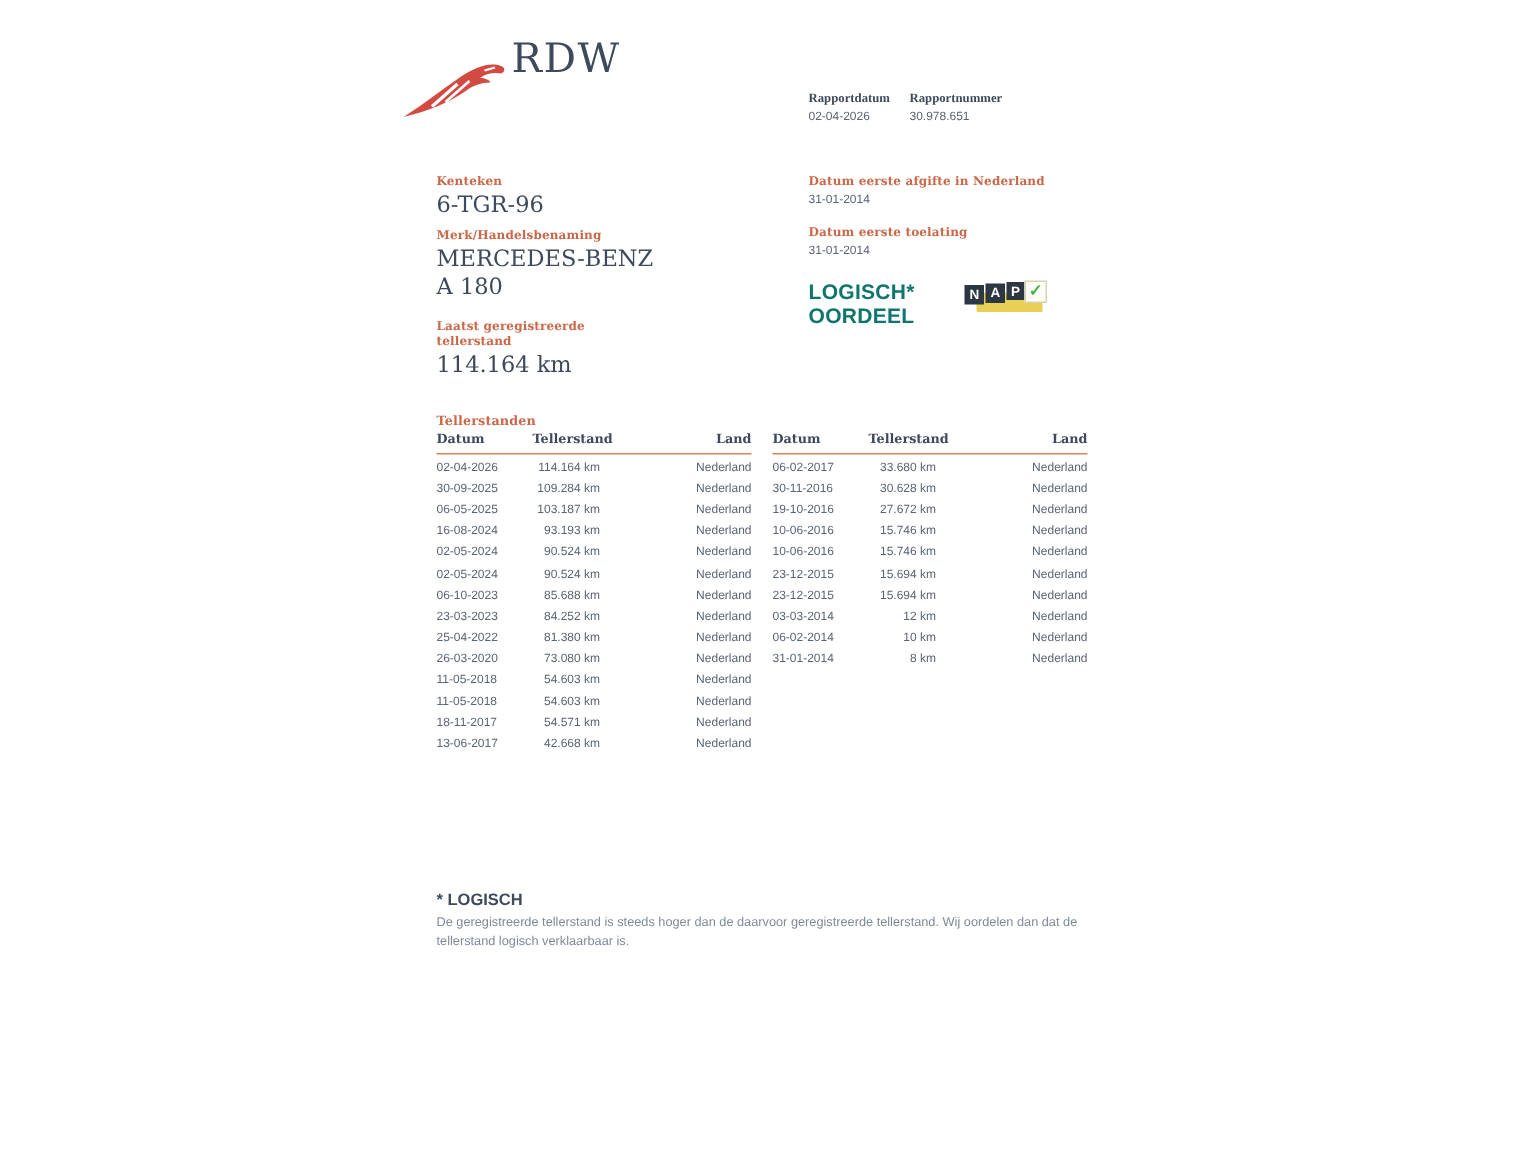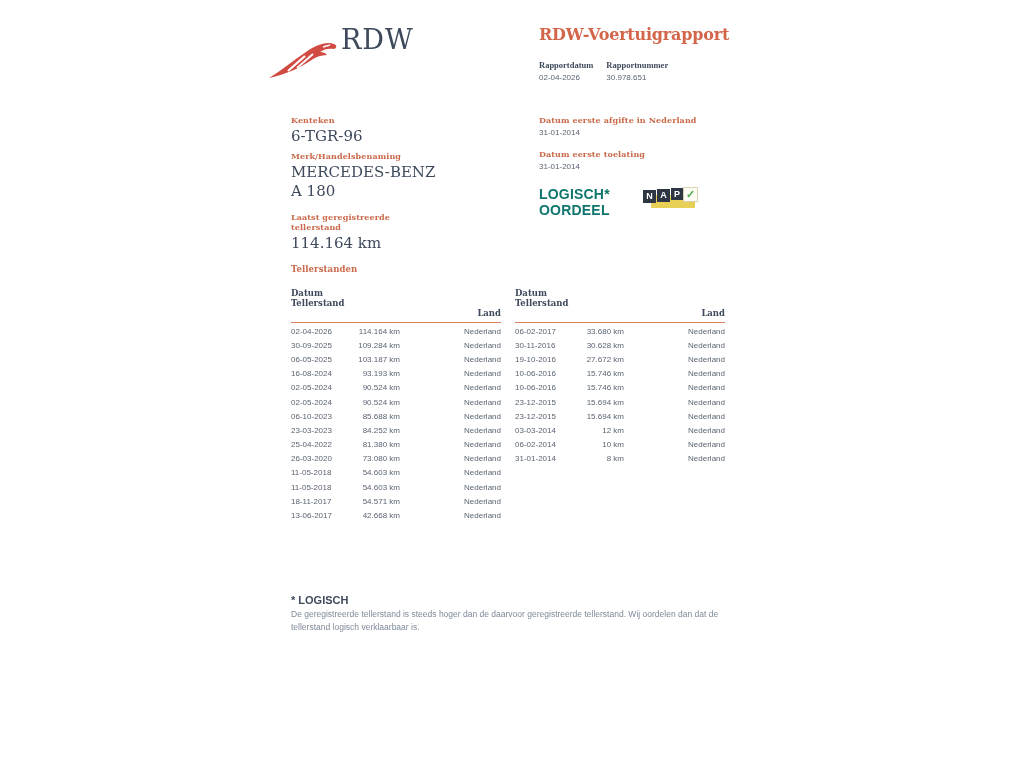--- a/index.html
+++ b/index.html
@@ -47,27 +47,27 @@
   }
   .nap-n { left:0; top:5px; }
   .nap-a { left:14px; top:4px; }
   .nap-p { left:28px; top:3px; width:12px; height:12px; line-height:12px; }
   .nap-check {
     position:absolute; left:40px; top:2px; width:13px; height:13px; background:#fdfdf6;
     border:1px solid #d8d2b0; color:#4caf50; font-weight:bold; font-size:11px;
     text-align:center; line-height:12px;
   }
   
-  .section-title { position:absolute; left:291px; top:264px; font-size:8.5px; }
+  .section-title { position:absolute; left:291px; top:276px; font-size:8.5px; }
   .mtable { position:absolute; top:288px; width:210px; font-size:8px; color:#5a6472; }
   .mtable.left { left:291px; }
   .mtable.right { left:515px; }
   .thead {
     display:flex; font-family:"DejaVu Serif", serif; font-weight:bold; font-size:8.5px;
-    color:#3e4a5c; padding-bottom:4px; border-bottom:1.5px solid #d8855f;flex-direction:column;
+    color:#3e4a5c; padding-bottom:4px; border-bottom:1.5px solid #d8855f;
   }
   .tbody { padding-top:1px; }
   .trow { display:flex; height:14.2px; align-items:center; }
   .tcell { white-space:nowrap; }
   .c0 { width:64px; }
   .c1 { width:45px; text-align:right; }
   .c2 { flex:1; text-align:right; }
   
   .footnote-title { position:absolute; left:291px; top:594px; font-weight:bold; font-size:11px; color:#3e4a5c; }
   .footnote-text {
@@ -87,21 +87,20 @@
 
 <div class="page">
 
   <svg class="rdw-logo" viewBox="0 0 70 50">
     <path d="M1 48 C14 40 26 30 38 22 C48 15 58 11 66 14 C69 15 69 18 66 19 C61 18 56 19 52 22 C55 22 58 23 59 25 C53 25 47 27 42 31 C32 38 18 44 1 48 Z" fill="#d14b42"></path>
     <path d="M20 41 L37 26" stroke="#ffffff" stroke-width="2.2" fill="none"></path>
     <path d="M29 38 L45 24" stroke="#ffffff" stroke-width="1.8" fill="none"></path>
     <path d="M55 17 L62 15" stroke="#ffffff" stroke-width="1.4" fill="none"></path>
   </svg>
   <div class="rdw-wordmark">RDW</div>
-  <h1 class="doc-title">RDW-Voertuigrapport</h1>
 
   <div class="report-meta">
     <div>
       <div class="meta-label">Rapportdatum</div>
       <div class="meta-value">02-04-2026</div>
     </div>
     <div>
       <div class="meta-label">Rapportnummer</div>
       <div class="meta-value">30.978.651</div>
     </div>

